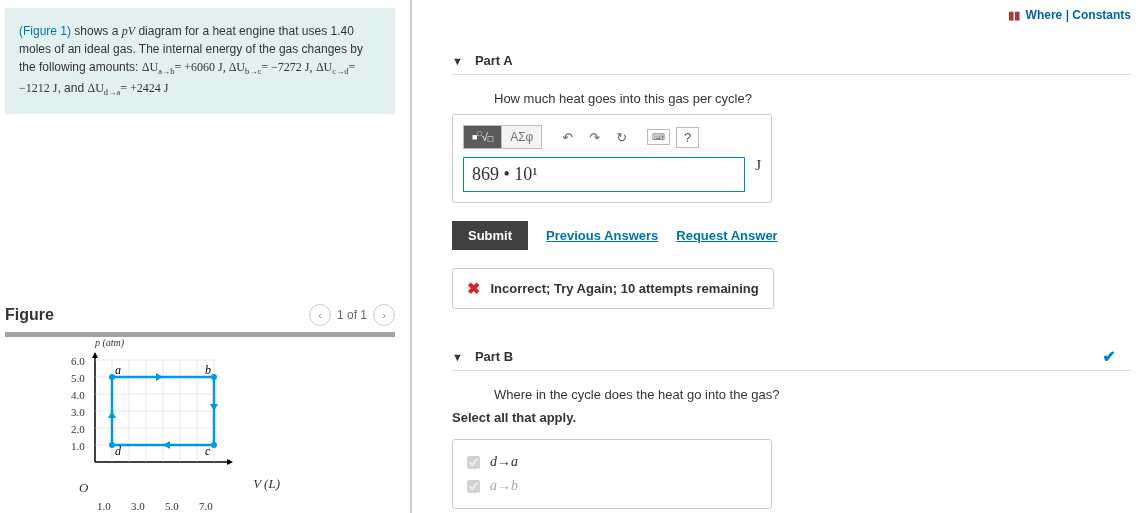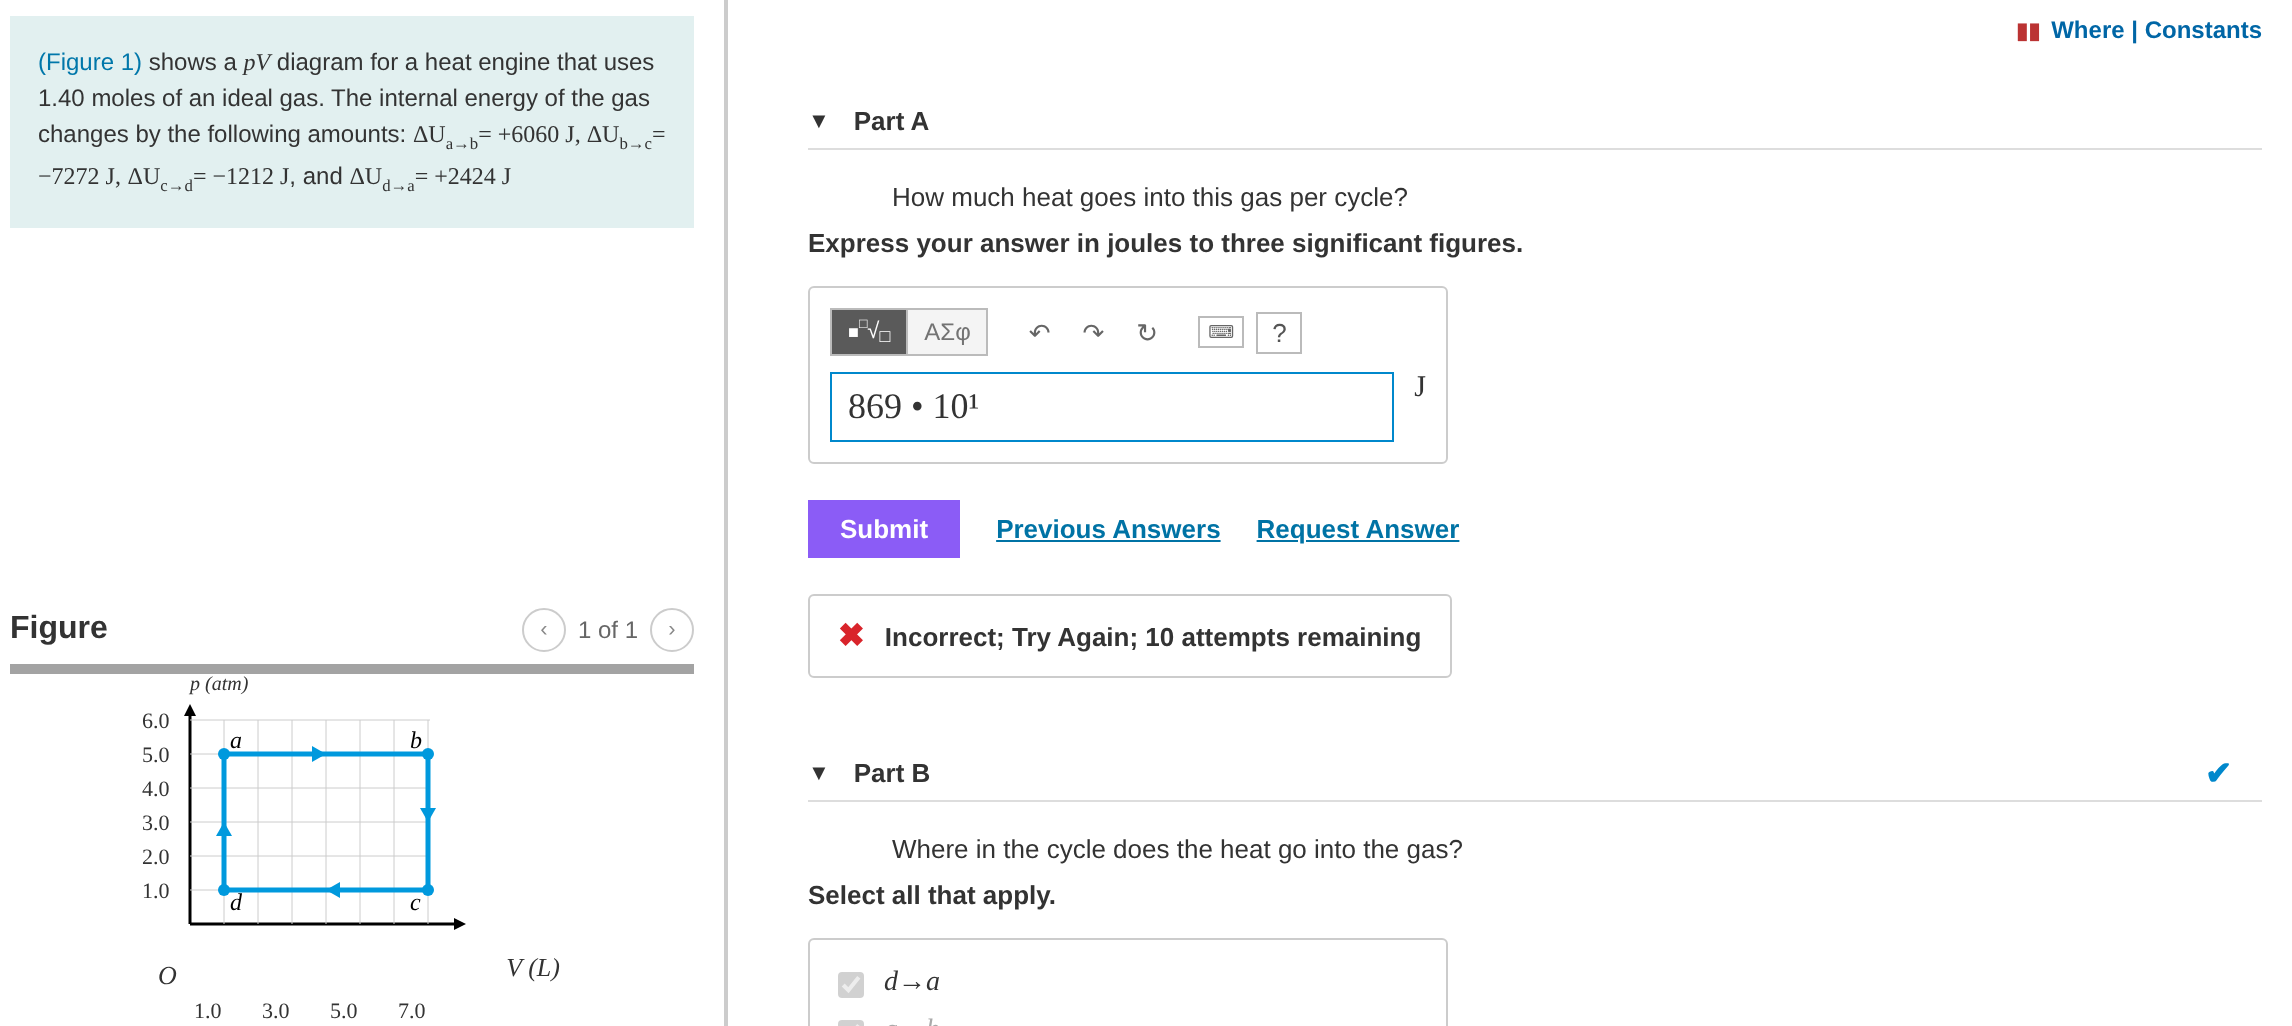--- a/index.html
+++ b/index.html
@@ -1,18 +1,18 @@
 <!DOCTYPE html>
 <html><head>
 <meta charset="utf-8">
 <style>
 * { box-sizing: border-box; margin: 0; padding: 0; }
 body { font-family: Arial, Helvetica, sans-serif; font-size: 13px; color: #333; background: #fff; }
 .container { display: flex; width: 1146px; height: 513px; }
-.left-col { width: 364px; border-right: 2px solid #ccc; padding: 8px 15px 0 5px; overflow: hidden; }
+.left-col { width: 412px; border-right: 2px solid #ccc; padding: 8px 15px 0 5px; overflow: hidden; }
 .right-col { flex: 1; padding: 8px 15px 0 40px; position: relative; overflow: hidden; }
 
 .problem-box { background: #e2f0f0; padding: 14px 14px; font-size: 12px; line-height: 1.5; color: #333; }
 .problem-box .math { font-family: 'Times New Roman', serif; }
 .fig-link { color: #0077aa; }
 
 .figure-header { display: flex; align-items: center; justify-content: space-between; margin-top: 190px; border-bottom: 5px solid #a3a3a3; padding-bottom: 6px; }
 .figure-title { font-size: 16px; font-weight: bold; color: #333; }
 .figure-nav { display: flex; align-items: center; gap: 6px; font-size: 12px; color: #666; }
 .nav-btn { width: 22px; height: 22px; border: 1px solid #ccc; border-radius: 50%; background: #fff; display: flex; align-items: center; justify-content: center; color: #888; cursor: pointer; font-size: 11px; }
@@ -43,21 +43,21 @@
 .tb-btn { padding: 4px 8px; border-right: 1px solid #bbb; font-size: 12px; color: #737373; cursor: pointer; display: flex; align-items: center; }
 .tb-btn:last-child { border-right: none; }
 .tb-sep { width: 12px; }
 .tb-icon { color: #666; padding: 4px 8px; cursor: pointer; font-size: 13px; }
 .tb-help { border: 1px solid #bbb; padding: 2px 7px; font-size: 13px; color: #555; cursor: pointer; }
 .input-row { display: flex; align-items: flex-start; gap: 10px; }
 .answer-input { flex: 1; border: 1px solid #0088cc; padding: 6px 8px; font-size: 18px; font-family: 'Times New Roman', serif; }
 .unit { font-family: 'Times New Roman', serif; font-size: 15px; }
 
 .submit-row { display: flex; align-items: center; gap: 18px; margin-top: 18px; }
-.submit-btn { background: #8b5cf6; color: #fff; border: none; padding: 7px 16px; font-size: 13px; font-weight: bold; cursor: pointer; }
+.submit-btn { background: #404040; color: #fff; border: none; padding: 7px 16px; font-size: 13px; font-weight: bold; cursor: pointer; }
 .link { color: #0073a5; font-size: 13px; font-weight: bold; text-decoration: underline; cursor: pointer; }
 
 .feedback { margin-top: 18px; border: 1px solid #ccc; border-radius: 3px; padding: 10px 14px; display: inline-flex; align-items: center; gap: 10px; }
 .feedback .x { color: #d9242b; font-weight: bold; font-size: 16px; }
 .feedback-text { font-weight: bold; font-size: 13px; }
 
 .partB { margin-top: 40px; }
 .choices { border: 1px solid #ccc; border-radius: 3px; padding: 10px 14px; width: 320px; margin-top: 14px; }
 .choice { padding: 4px 0; font-family: 'Times New Roman', serif; font-size: 14px; display: flex; align-items: center; gap: 10px; color: #333; }
 .choice input { accent-color: #666; }
@@ -151,21 +151,20 @@
       <span class="icon">▮▮</span>
       <span>Where</span> | <span>Constants</span>
     </div>
 
     <div class="part">
       <div class="part-header">
         <span class="caret">▼</span>
         <span class="part-title">Part A</span>
       </div>
       <div class="q-text">How much heat goes into this gas per cycle?</div>
-      <div class="q-instr">Express your answer in joules to three significant figures.</div>
 
       <div class="answer-box">
         <div class="toolbar">
           <div class="tb-group">
             <div class="tb-btn" style="background:#5a5a5a;color:#fff">
                 <span style="font-size:9px">■</span>
                 <span style="font-size:7px;position:relative;top:-4px">□</span>
                 <span style="font-size:11px">√</span>
                 <span style="font-size:9px;position:relative;top:2px">□</span>
               </div>

